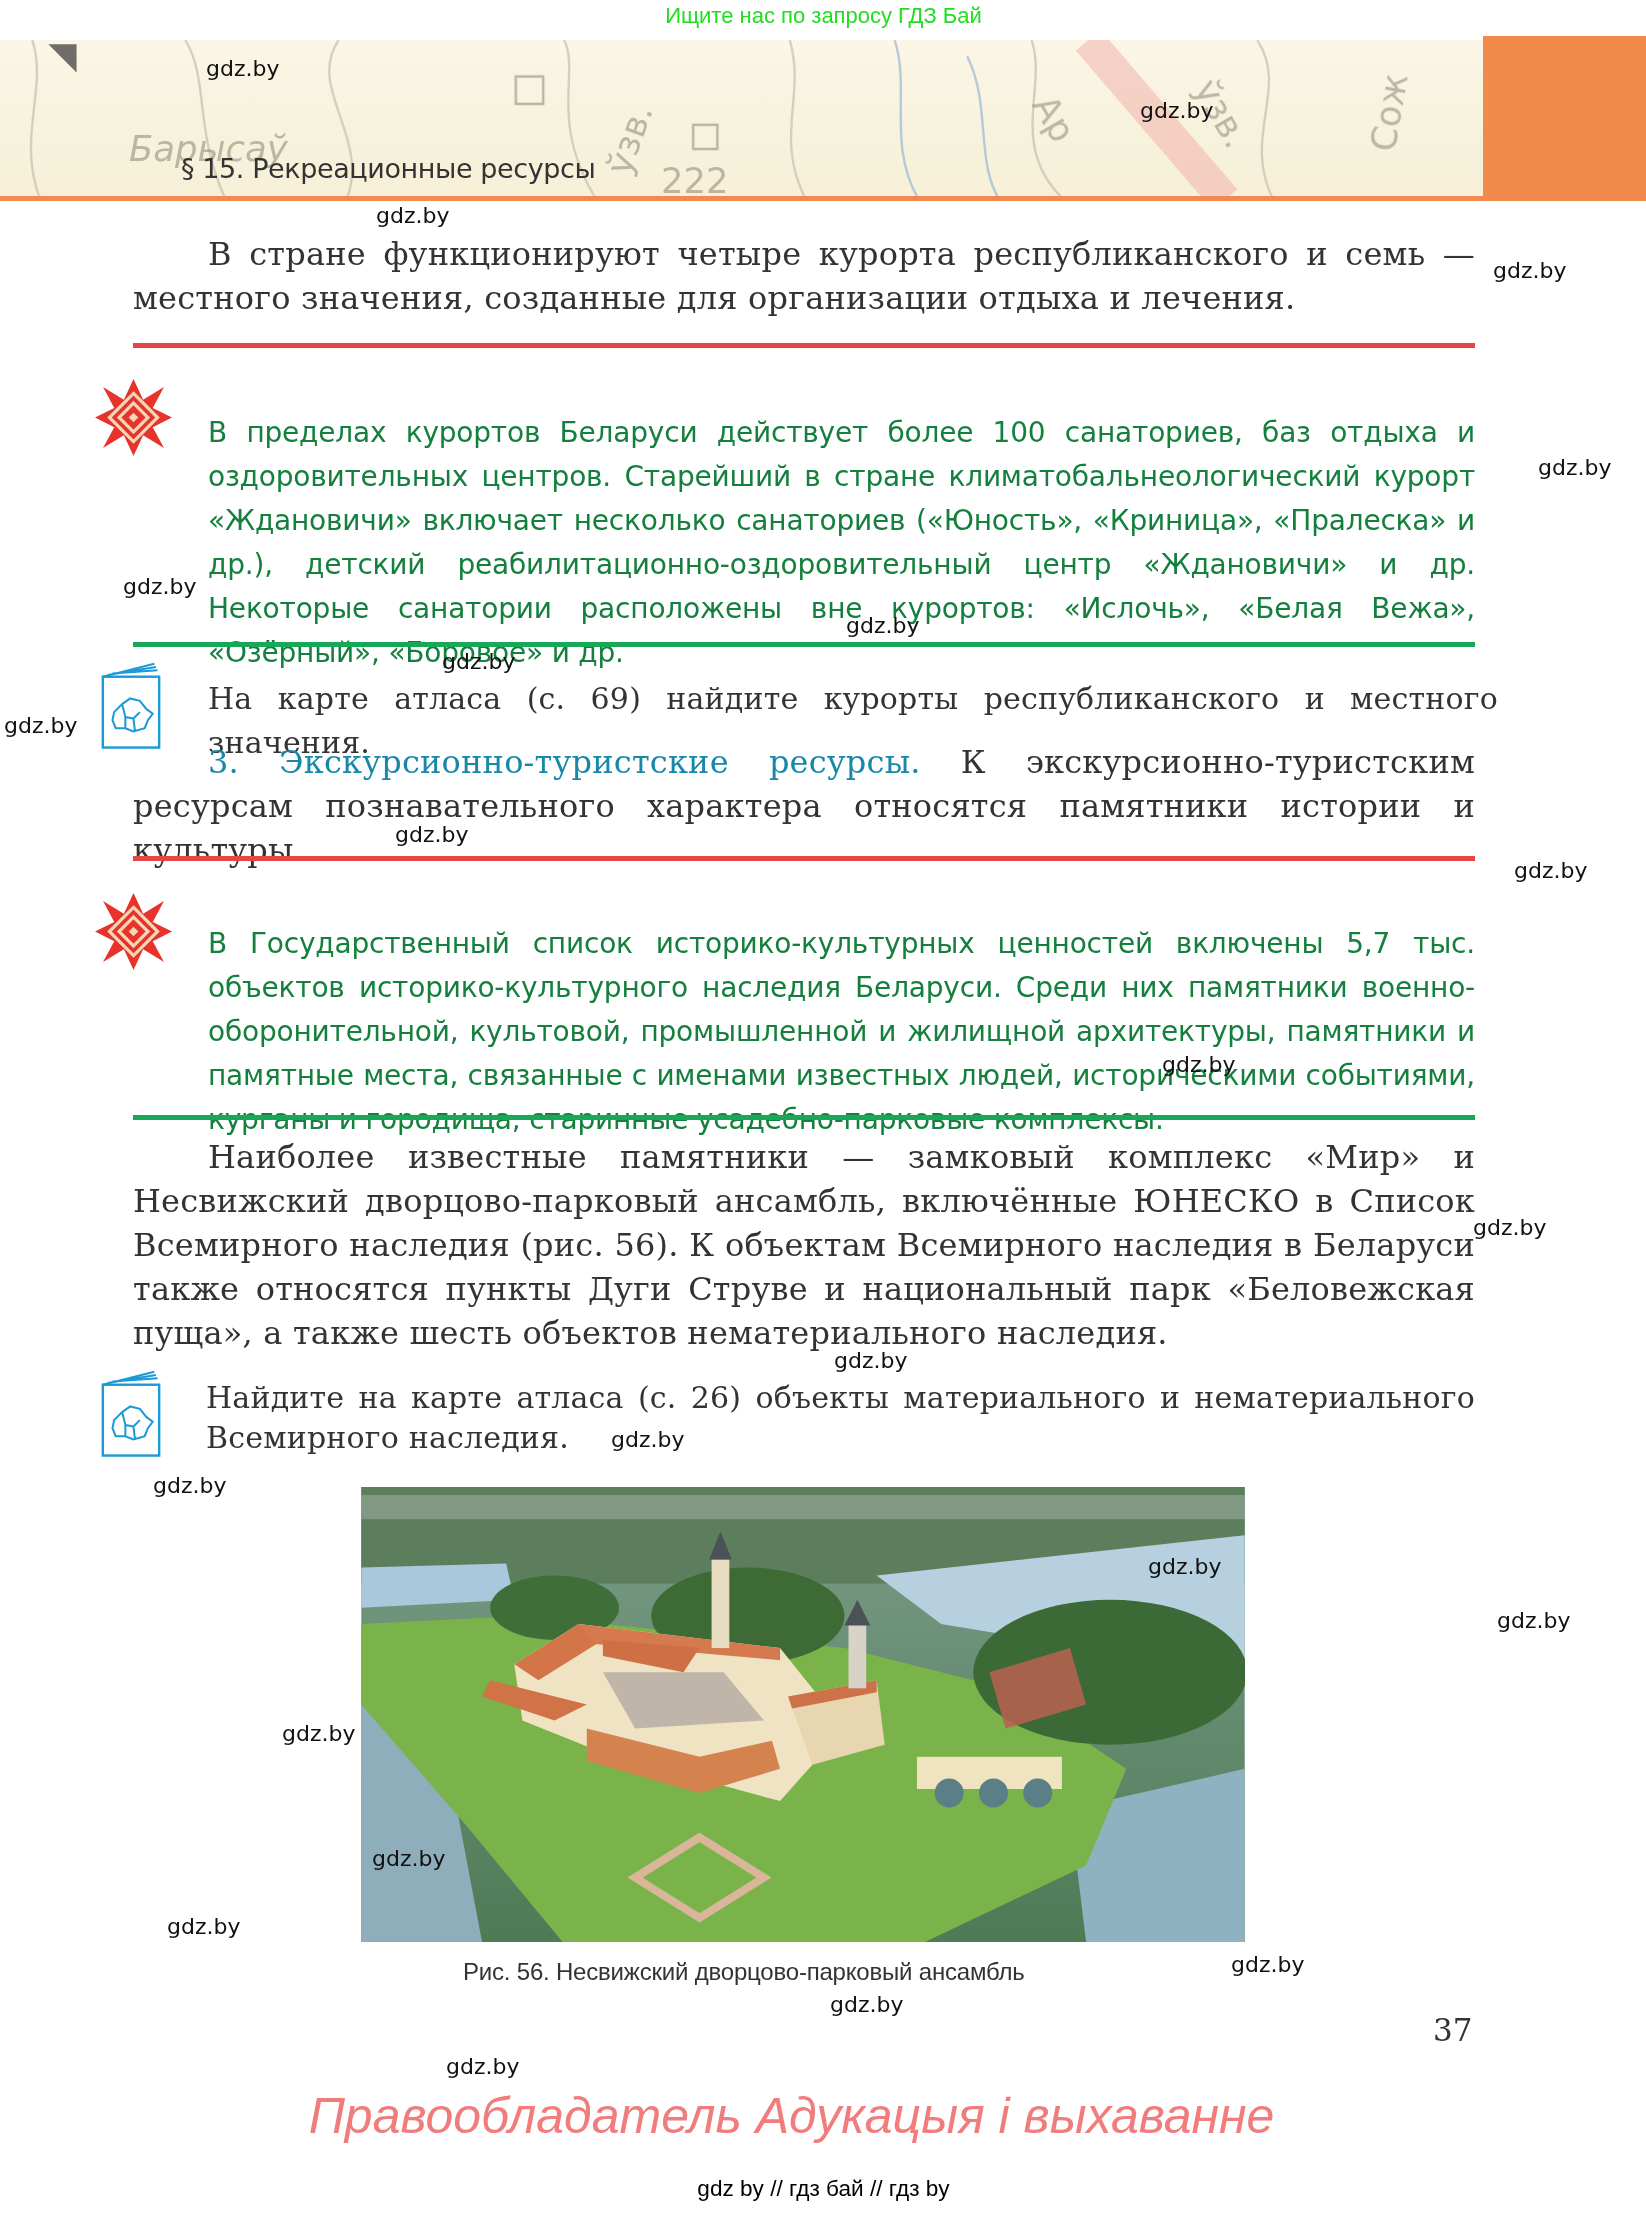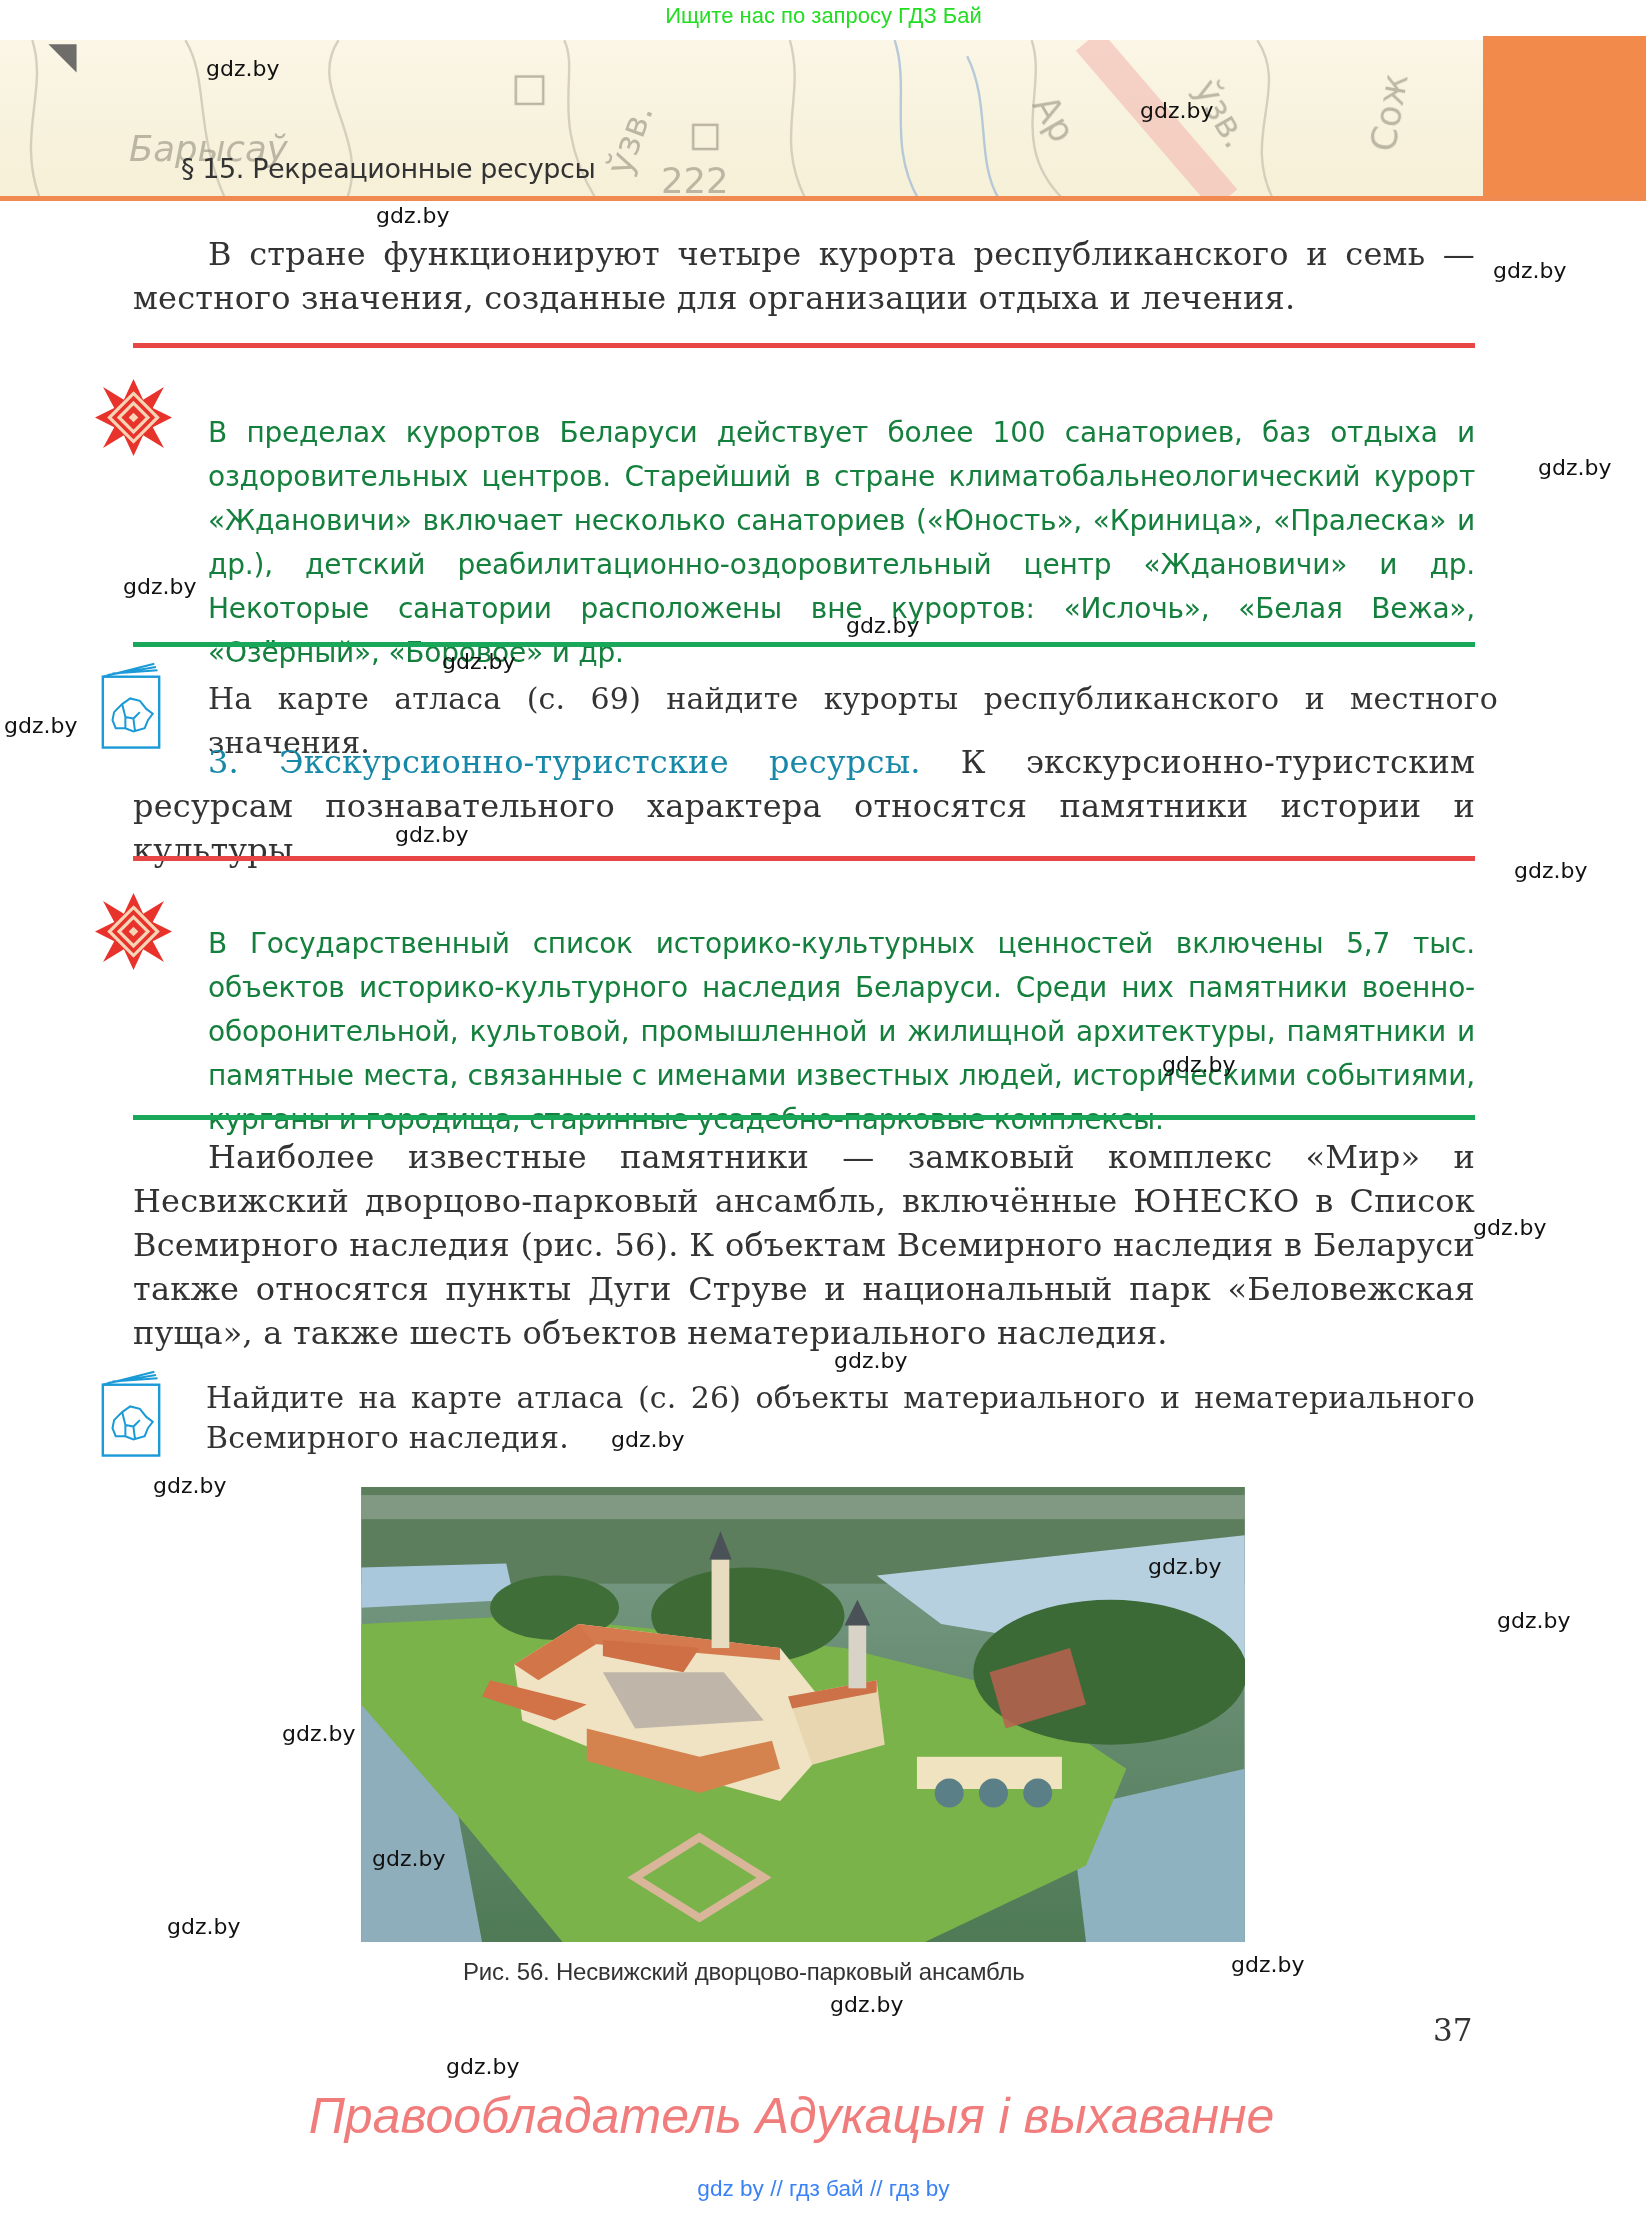--- a/index.html
+++ b/index.html
@@ -26,21 +26,21 @@
   .rule.red { background: #e84545; }
   .rule.green { background: #19a85a; }
 
   .heading-blue { color: #1888a8; font-weight: normal; }
 
   .photo { left: 361px; top: 1487px; width: 884px; height: 455px; overflow: hidden; }
   .caption { left: 463px; top: 1958px; font-family: Liberation Sans, sans-serif; font-size: 24px; color: #333; letter-spacing: -0.2px; text-align: center; }
   .page-num { left: 1433px; top: 2012px; font-family: "DejaVu Serif", serif; font-size: 31px; color: #333; }
 
   .copyright { left: 0; width: 1583px; top: 2087px; text-align: center; font-family: "Liberation Sans", sans-serif; font-style: italic; font-size: 50px; color: #f07c7c; }
-  .footer { left: 0; width: 1647px; top: 2176px; text-align: center; font-family: "Liberation Sans", sans-serif; font-size: 22.6px; color: #3b82f6; }
+  .footer { left: 0; width: 1647px; top: 2176px; text-align: center; font-family: "Liberation Sans", sans-serif; font-size: 22.6px; color: #000000; }
 </style>
 </head>
 <body>
 
 <div class="abs top-wm">Ищите нас по запросу ГДЗ Бай</div>
 
 <div class="abs header-band">
   <svg width="1483" height="160" viewBox="0 0 1840 198">
     <g fill="none" stroke="#c9c3b2" stroke-width="3" opacity="0.75">
       <path d="M40 0 C60 60 20 120 50 198"></path>

